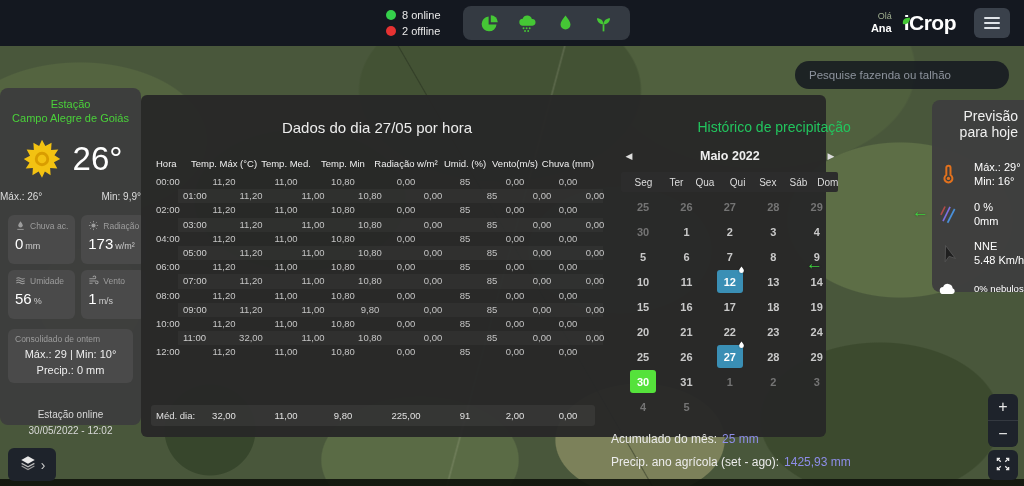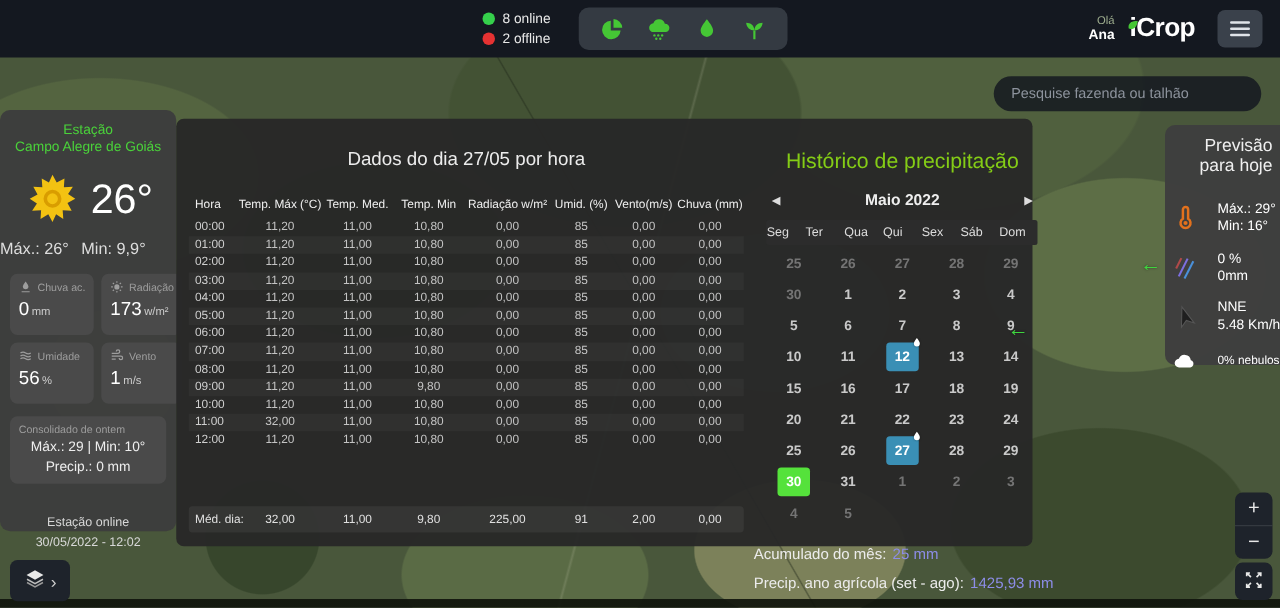--- a/index.html
+++ b/index.html
@@ -45,21 +45,21 @@
   .search{position:absolute;left:795px;top:61px;width:186px;height:28px;border-radius:14px;border:none;outline:none;
     background:rgba(22,26,33,.88);color:#cfd3da;font-size:11.5px;padding:0 14px;font-family:"Liberation Sans",sans-serif;}
   .search::placeholder{color:#8d939d;}
   
   .station{position:absolute;left:0;top:88px;width:141px;height:337px;background:rgba(61,61,61,.97);border-radius:8px;color:#fff;}
   .st-label{margin-top:10px;text-align:center;font-size:11px;color:#4ad13a;}
   .st-name{text-align:center;font-size:11px;color:#4ad13a;margin-top:2px;}
   .weather{display:flex;align-items:center;justify-content:center;gap:8px;margin-top:12px;}
   .sun{width:46px;height:46px;}
   .temp-big{font-size:33px;color:#fff;}
-  .maxmin{display:flex;justify-content:flex-start;gap:10px;margin-top:9px;font-size:13px;color:#ddd;}
+  .maxmin{display:flex;justify-content:space-between;gap:10px;margin-top:9px;font-size:10px;color:#ddd;}
   .metrics{display:grid;grid-template-columns:1fr 1fr;gap:6px;padding:0 8px;margin-top:13px;}
   .mcard{background:#4a4a4a;border-radius:6px;padding:5px 7px 6px;min-height:38px;}
   .mtop{display:flex;align-items:center;gap:4px;}
   .micon{width:11px;height:11px;display:inline-flex;}
   .micon svg{width:100%;height:100%;}
   .mlabel{font-size:8.5px;color:#9d9d9d;white-space:nowrap;}
   .mval{margin-top:4px;}
   .mnum{font-size:15px;color:#fff;}
   .munit{font-size:9px;color:#ccc;margin-left:2px;}
   .ycard{margin:10px 8px 0;background:#4a4a4a;border-radius:6px;padding:5px 4px 7px;}
@@ -69,35 +69,35 @@
   
   .main{position:absolute;left:141px;top:95px;width:685px;height:342px;background:rgba(40,40,40,.96);border-radius:6px;display:flex;}
   .hourly{width:452px;padding:0 0 0 10px;position:relative;}
   .h-title{text-align:center;font-size:15px;color:#ececec;margin-top:24px;}
   .hgrid{display:grid;grid-template-columns:40px 66px 58px 56px 70px 48px 52px 54px;}
   .hhead{margin-top:22px;}
   .hc{font-size:9.5px;color:#f0f0f0;text-align:center;white-space:nowrap;}
   .hc.col0{text-align:left;padding-left:5px;}
   .hbody{margin-top:6px;}
   .trow{height:14.2px;line-height:14.2px;}
-  .trow.alt{background:rgba(255,255,255,.035);}
+  .trow.alt{background:rgba(255,255,255,.035);margin-left:27px;}
   .tc{font-size:9.5px;color:#c4c4c4;text-align:center;white-space:nowrap;}
   .tc.col0{text-align:left;padding-left:5px;color:#cfcfcf;}
   .hfoot{position:absolute;left:10px;bottom:11px;width:444px;height:21px;line-height:21px;background:rgba(255,255,255,.06);border-radius:3px;}
   .hfoot .tc{color:#e0e0e0;}
   .hfoot .tc.col0{overflow:visible;}
   
   .precip{flex:1;padding:0 12px 0 6px;}
-  .p-title{text-align:center;font-size:17px;color:#84cc16;margin-top:24px;}
+  .p-title{text-align:right;font-size:14px;color:#22c55e;margin-top:24px;}
   .cal{width:217px;margin:14px auto 0;}
   .cal-nav{display:flex;align-items:center;justify-content:space-between;}
   .cal-arrow{font-size:9px;color:#ddd;cursor:pointer;padding:2px 4px;}
   .cal-month{font-size:12.5px;color:#eee;font-weight:bold;}
   .cal-week{display:grid;grid-template-columns:repeat(7,1fr);background:#2c2c2c;height:20px;align-items:center;margin-top:9px;border-radius:2px;}
-  .wd{font-size:10px;color:#ddd;text-align:left;}
+  .wd{font-size:10px;color:#ddd;text-align:right;}
   .cal-days{display:grid;grid-template-columns:repeat(5,1fr);grid-auto-rows:25px;margin-top:2px;}
   .day{position:relative;margin:auto;width:26px;height:23px;display:flex;align-items:center;justify-content:center;
        font-size:11px;font-weight:bold;color:#c9c9c9;cursor:pointer;border-radius:3px;}
   .day.muted{color:#747474;}
   .day.rain{background:#3a8fb5;color:#fff;}
   .day.today{background:#55e23b;color:#fff;}
   .dropmark{position:absolute;top:-6px;right:-4px;width:11px;height:13px;}
   .dropmark svg{width:100%;height:100%;filter:drop-shadow(0 0 1px rgba(0,0,0,.4));}
   .summary{margin-top:13px;padding-left:2px;}
   .sline{font-size:12px;color:#ececec;margin-bottom:9px;white-space:nowrap;}

